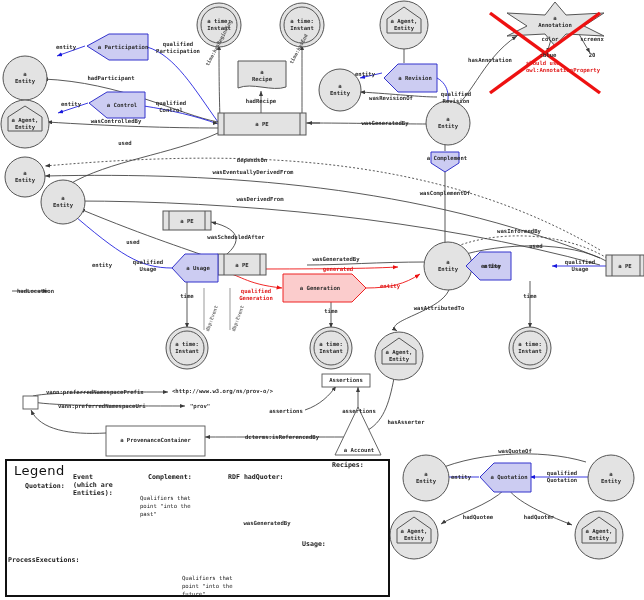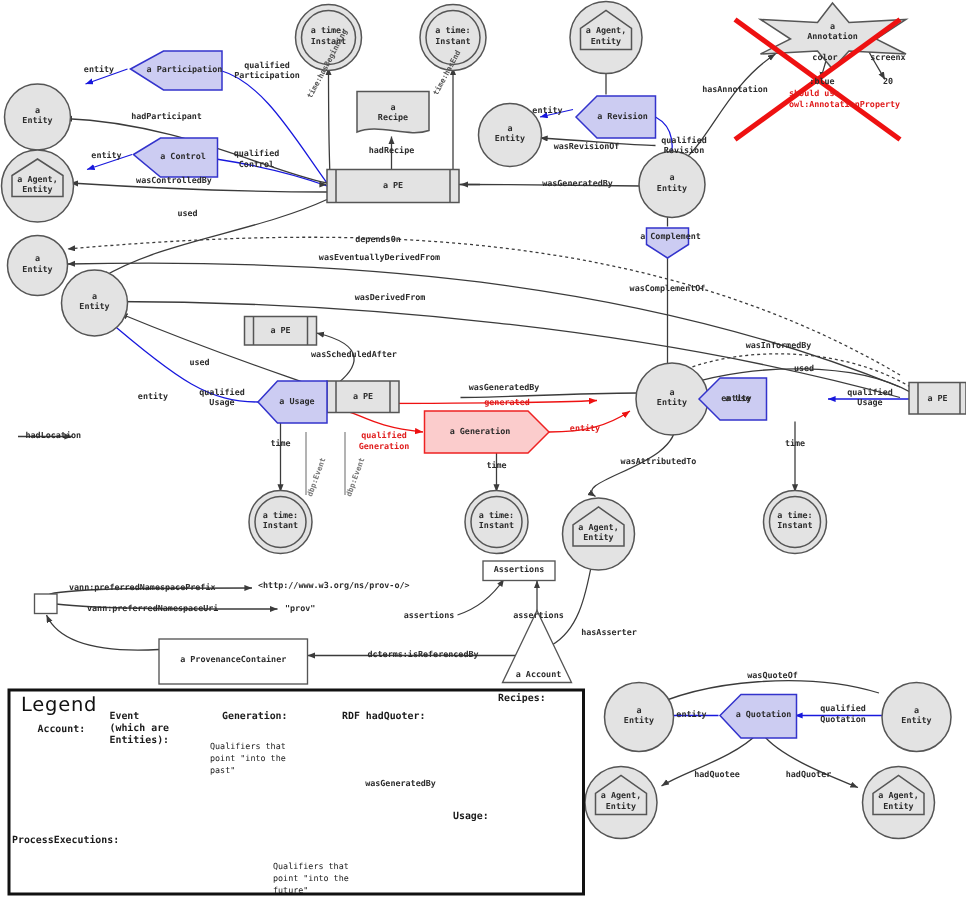--- a/index.html
+++ b/index.html
@@ -429,25 +429,25 @@
   <div class="lbl" style="left:489px;top:448px;width:52px;">wasQuoteOf</div>
   <div class="lbl" style="left:444px;top:474px;width:34px;">entity</div>
   <div class="lbl" style="left:535px;top:470px;width:54px;">qualified
 Quotation</div>
   <div class="lbl" style="left:451px;top:514px;width:54px;">hadQuotee</div>
   <div class="lbl" style="left:512px;top:514px;width:54px;">hadQuoter</div>
 
   <div class="legendbox"></div>
   <div class="legend-title">Legend</div>
 
-  <div class="lg" style="left:25px;top:482px;">Account:</div>
+  <div class="lg" style="left:25px;top:482px;">Quotation:</div>
   <div class="lg" style="left:73px;top:473px;">Event
 (which are
 Entities):</div>
-  <div class="lg" style="left:148px;top:473px;">Generation:</div>
+  <div class="lg" style="left:148px;top:473px;">Complement:</div>
   <div class="lg" style="left:228px;top:473px;">RDF hadQuoter:</div>
   <div class="lg" style="left:332px;top:461px;">Recipes:</div>
   <div class="lg" style="left:8px;top:556px;">ProcessExecutions:</div>
   <div class="lg" style="left:302px;top:540px;">Usage:</div>
 
   <div class="lgsm" style="left:140px;top:495px;">Qualifiers that</div>
   <div class="lgsm" style="left:140px;top:503px;">point "into the</div>
   <div class="lgsm blue" style="left:140px;top:511px;">past"</div>
 
   <div class="lgsm" style="left:182px;top:575px;">Qualifiers that</div>

